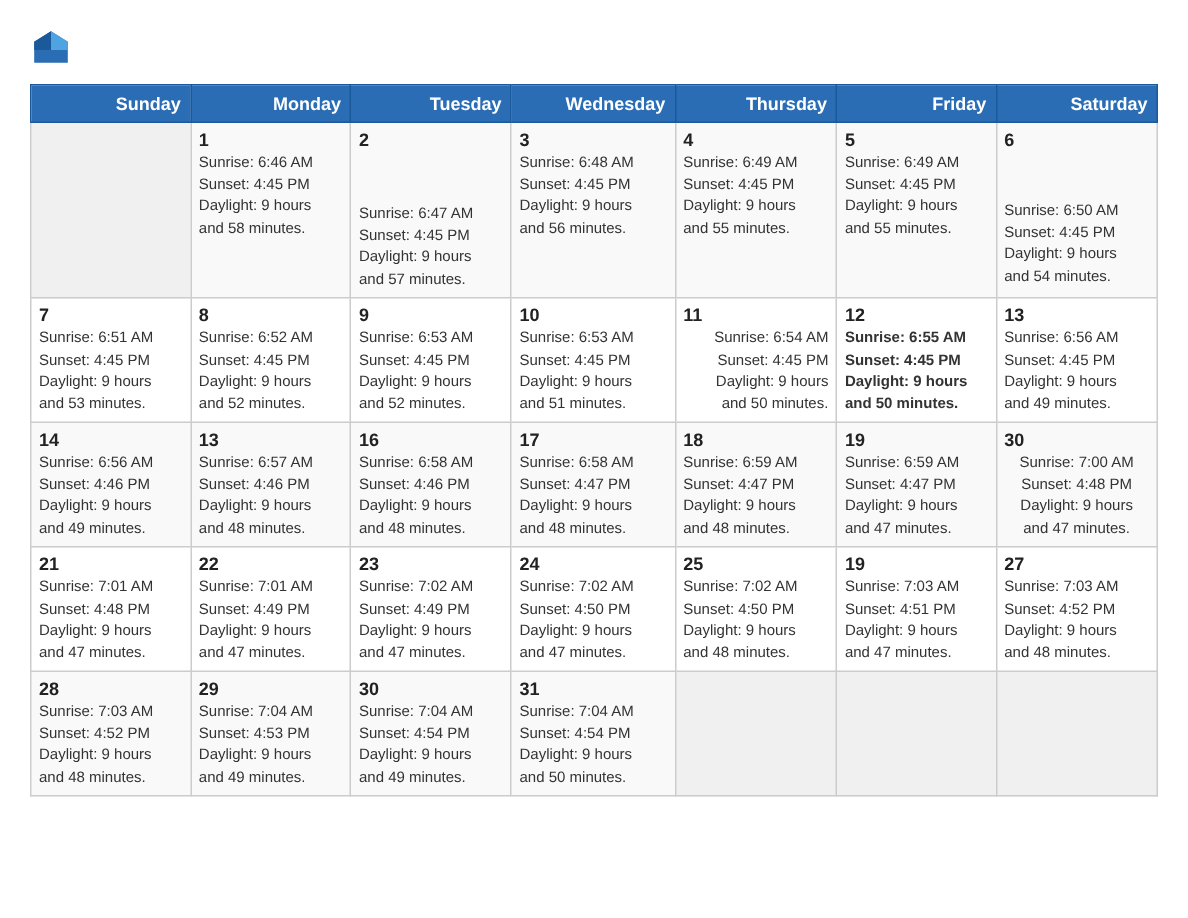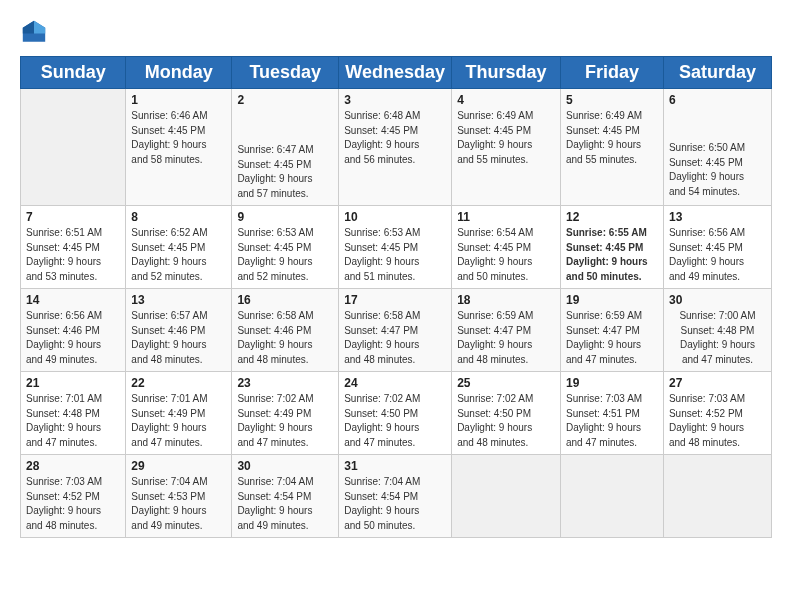--- a/index.html
+++ b/index.html
@@ -55,24 +55,24 @@
       margin-top: 2px;
     }
     .calendar {
       width: 100%;
       border-collapse: collapse;
       margin-top: 6px;
     }
     .calendar thead th {
       background: #2a6db5;
       color: #fff;
-      font-size: 18px;
+      font-size: 12px;
       font-weight: bold;
       padding: 5px 6px;
-      text-align: center;
+      text-align: right;
       border: 1px solid #1a5a9a;
     }
     .calendar tbody td {
       vertical-align: top;
       border: 1px solid #ccc;
       padding: 4px 5px;
       width: 113px;
       min-height: 80px;
       font-size: 10.5px;
       color: #333;
@@ -201,21 +201,21 @@
           </td>
           <td>
             <span class="day-number">10</span>
             <div class="day-info" style="white-space: pre-line;">Sunrise: 6:53 AM
 Sunset: 4:45 PM
 Daylight: 9 hours
 and 51 minutes.</div>
           </td>
           <td>
             <span class="day-number">11</span>
-            <div class="day-info" style="white-space: pre-line;">Sunrise: 6:54 AM
+            <div class="day-info" style="white-space: pre-line; text-align: right;">Sunrise: 6:54 AM
 Sunset: 4:45 PM
 Daylight: 9 hours
 and 50 minutes.</div>
           </td>
           <td>
             <span class="day-number">12</span>
             <div class="day-info" style="white-space: pre-line; font-weight: bold;">Sunrise: 6:55 AM
 Sunset: 4:45 PM
 Daylight: 9 hours
 and 50 minutes.</div>

